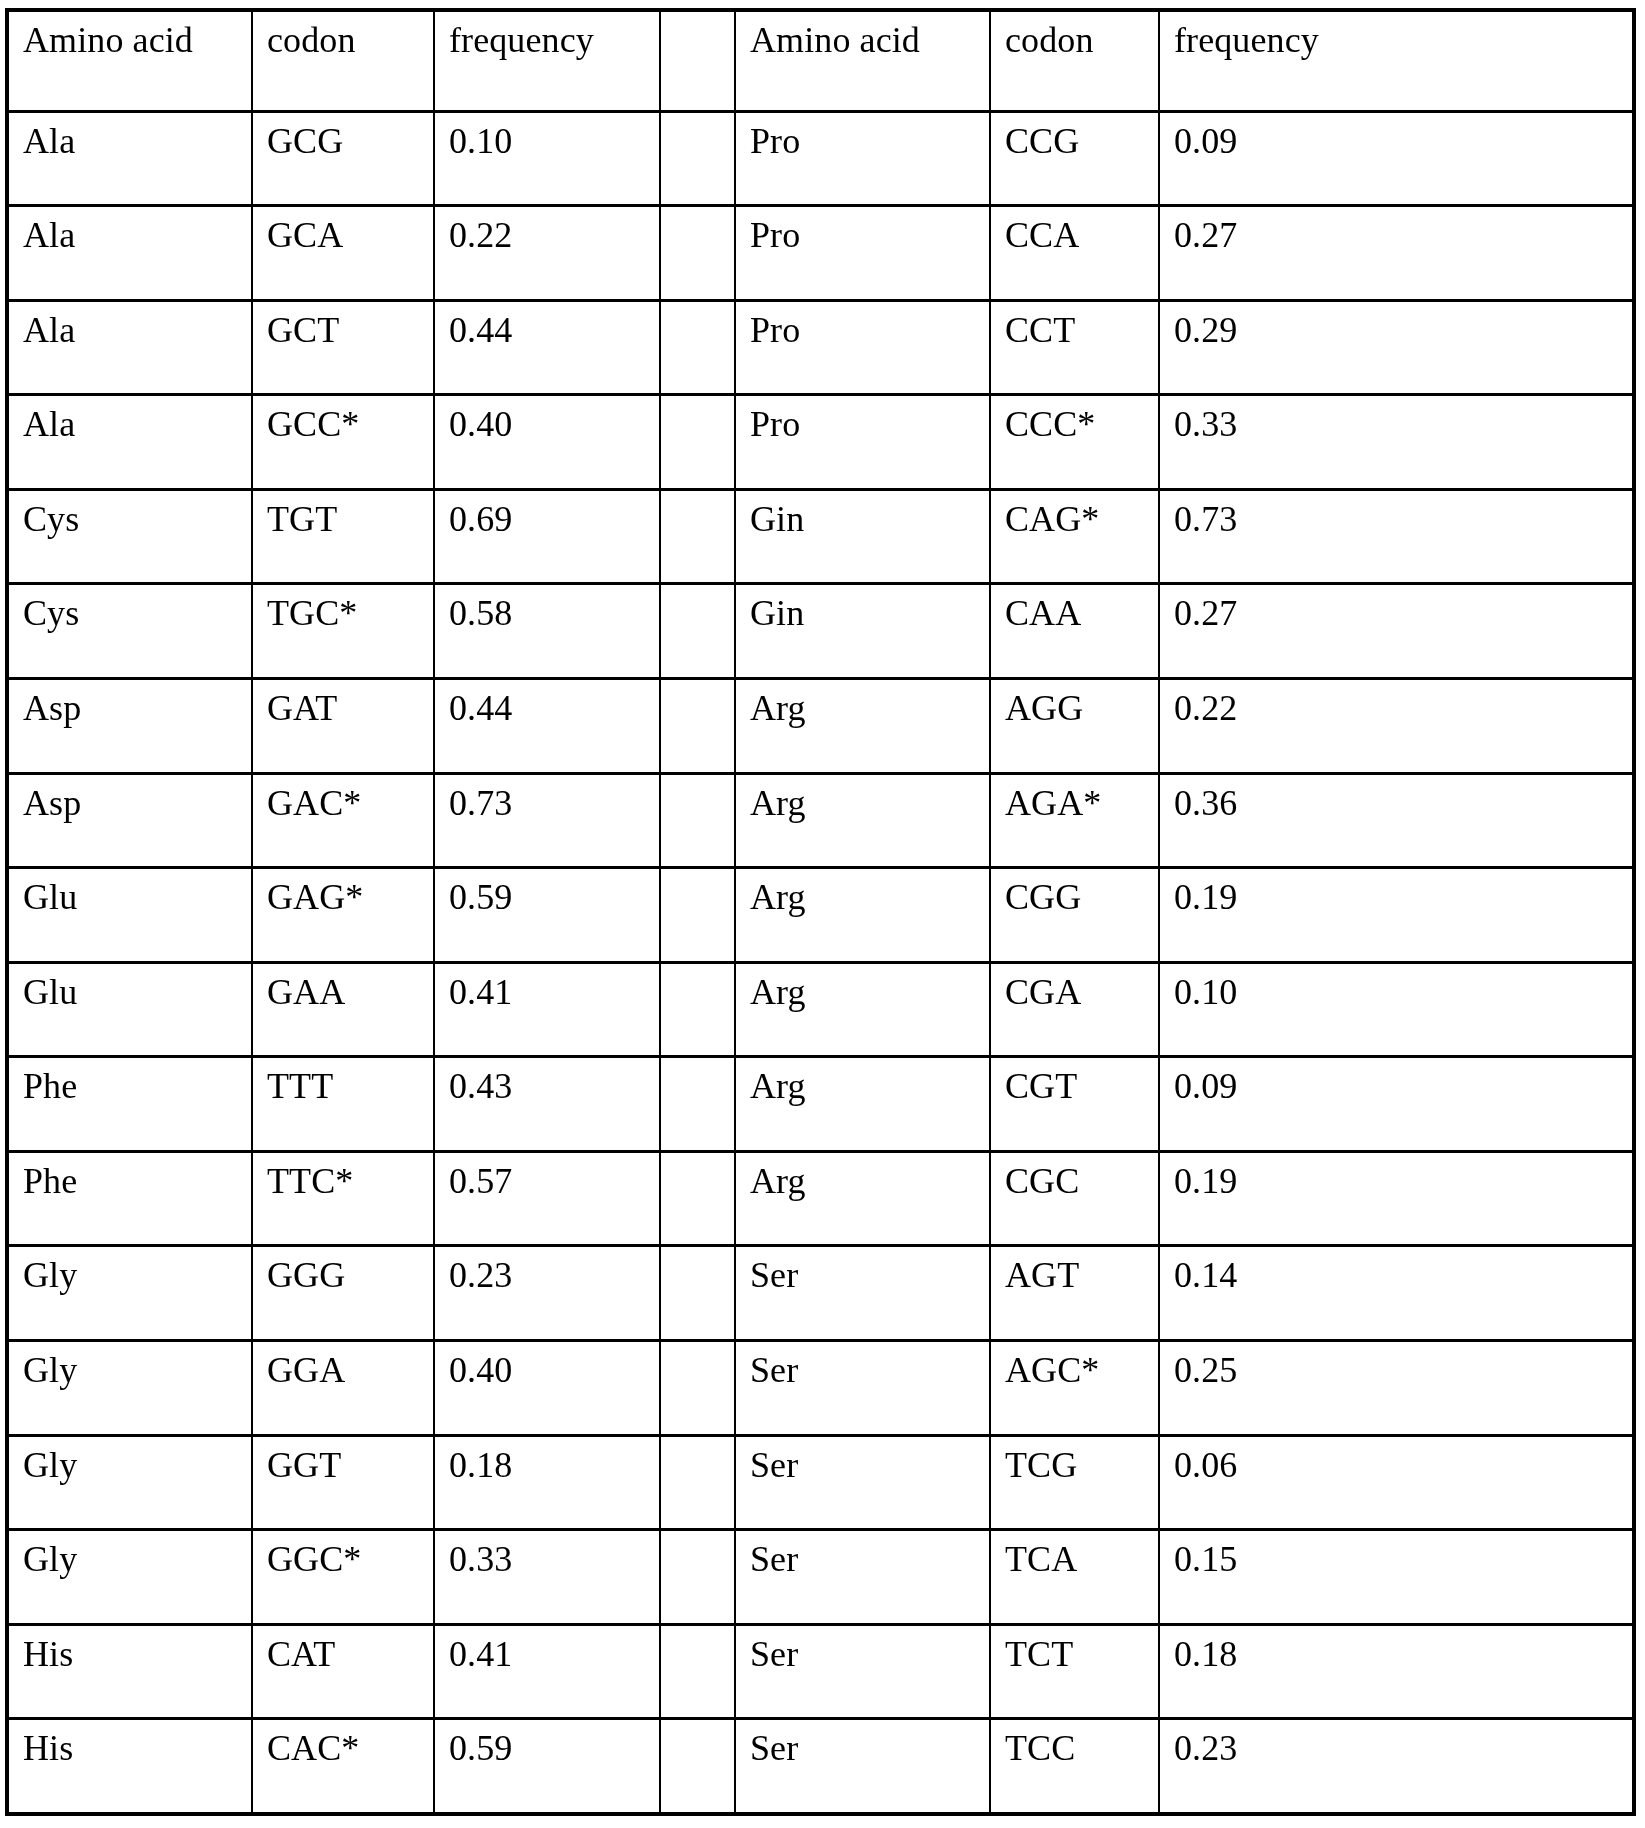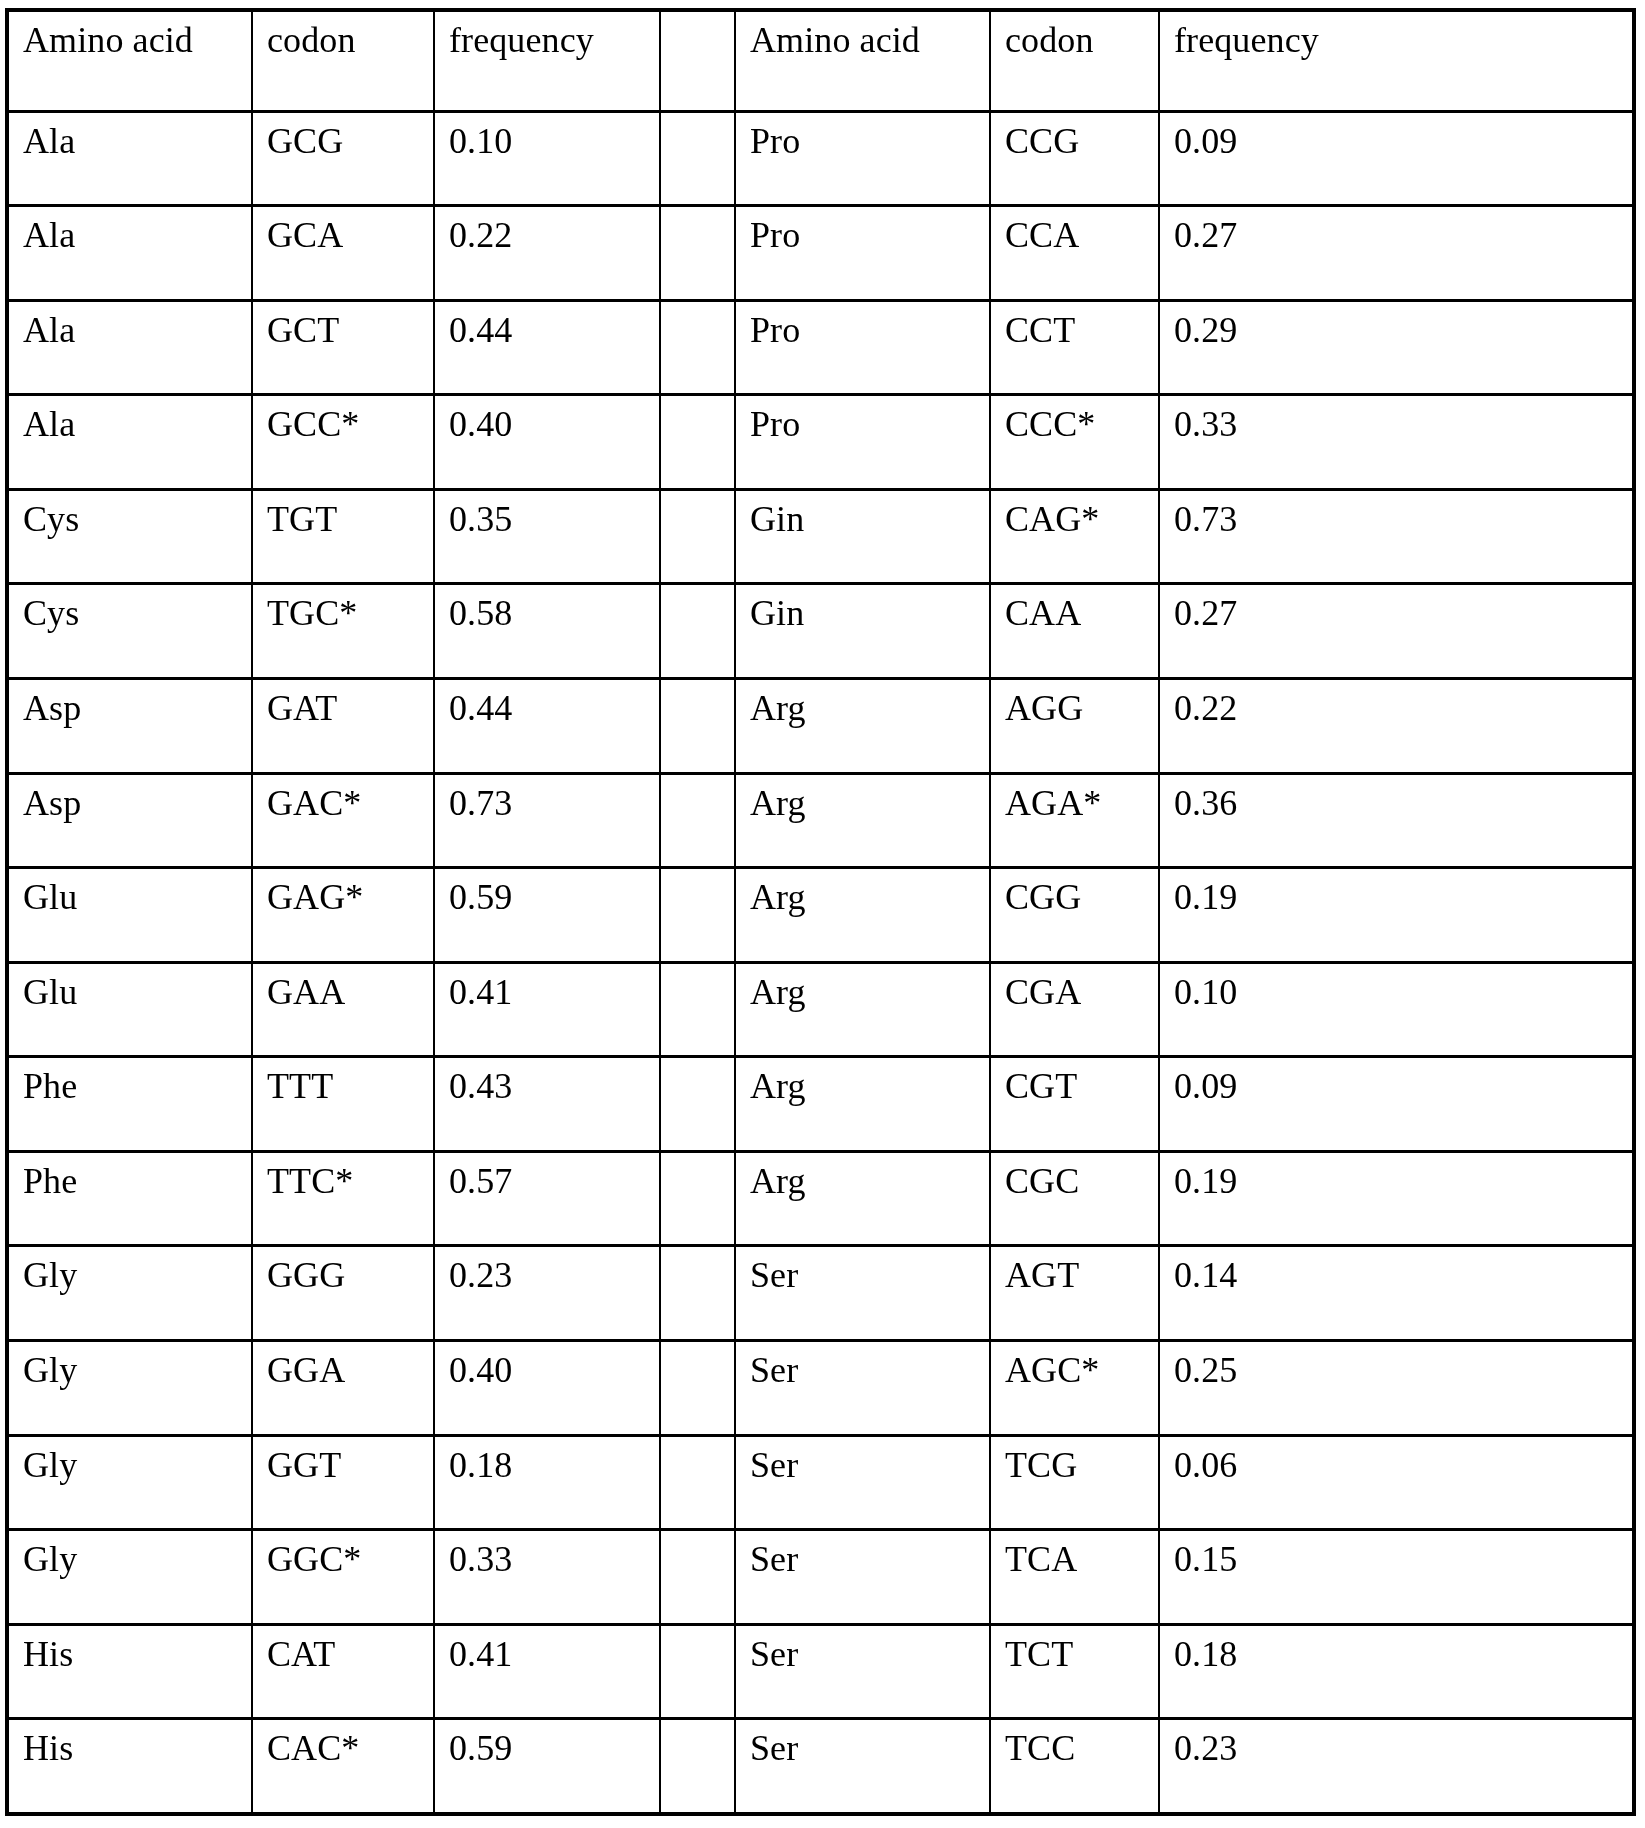--- a/index.html
+++ b/index.html
@@ -138,21 +138,21 @@
           <td>GCC*</td>
           <td>0.40</td>
           <td class="gap-cell"></td>
           <td>Pro</td>
           <td>CCC*</td>
           <td>0.33</td>
         </tr>
         <tr class="data-row">
           <td>Cys</td>
           <td>TGT</td>
-          <td>0.35</td>
+          <td>0.69</td>
           <td class="gap-cell"></td>
           <td>Gin</td>
           <td>CAG*</td>
           <td>0.73</td>
         </tr>
         <tr class="data-row">
           <td>Cys</td>
           <td>TGC*</td>
           <td>0.58</td>
           <td class="gap-cell"></td>

